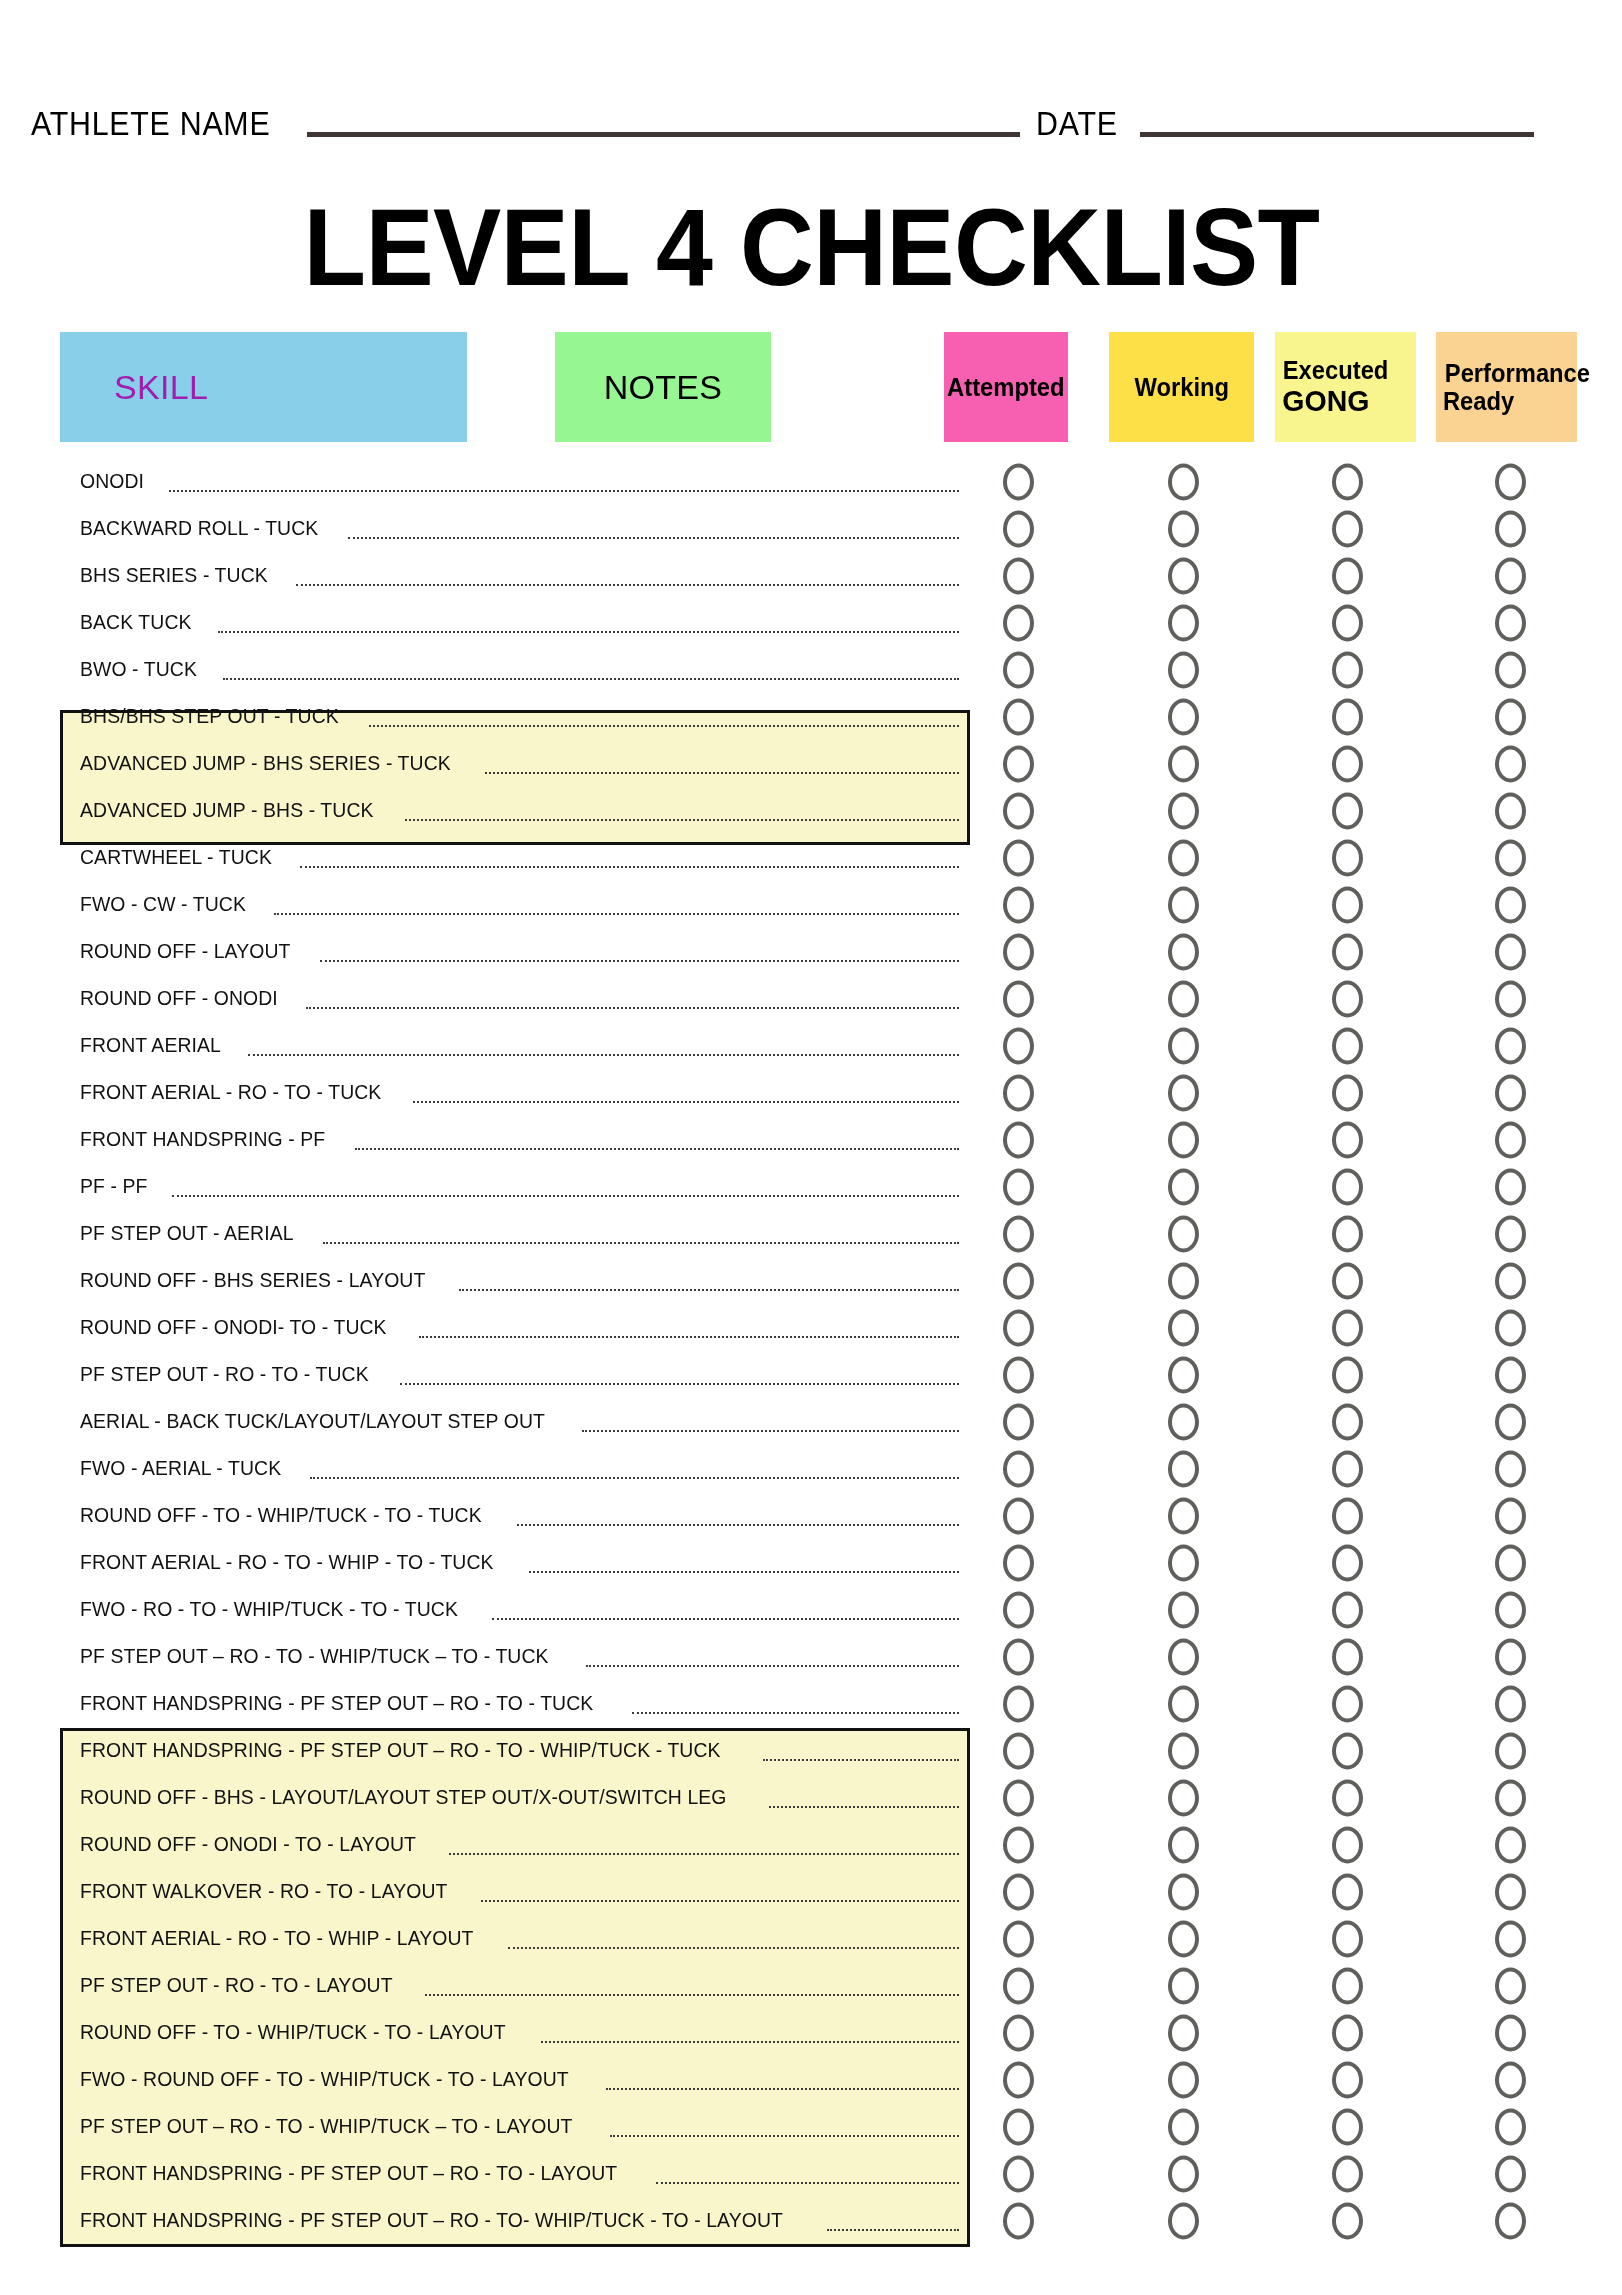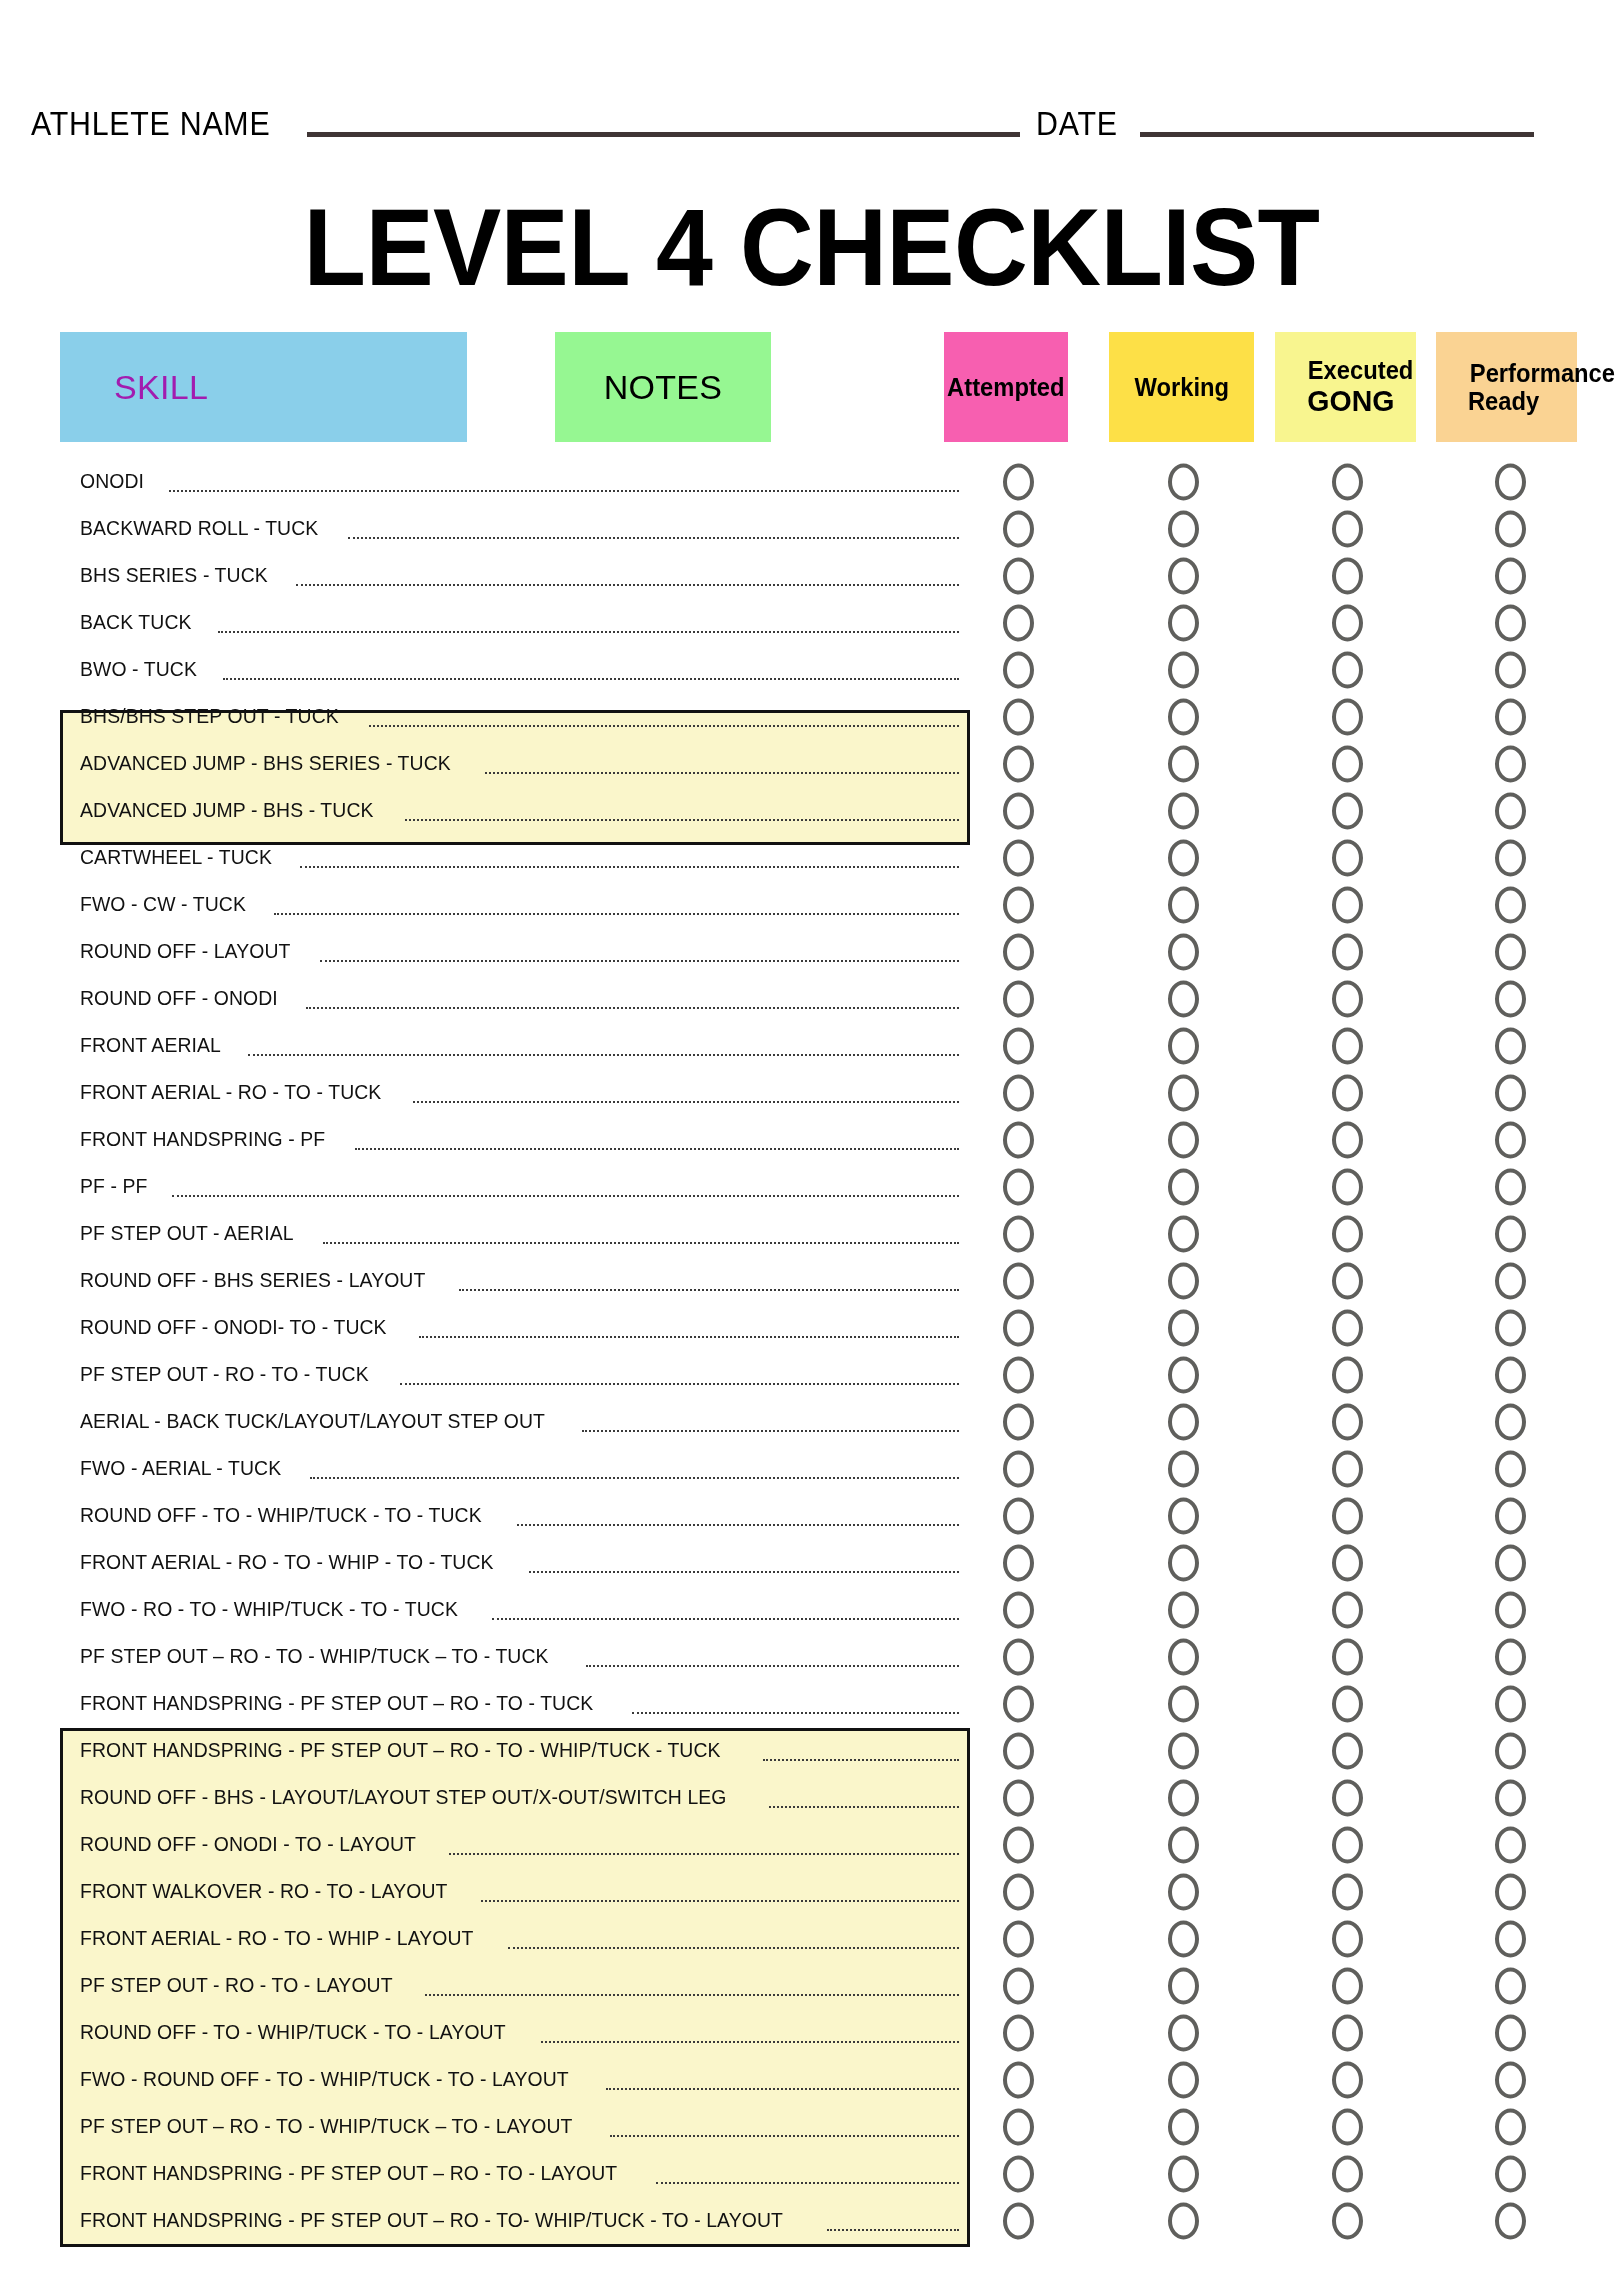--- a/index.html
+++ b/index.html
@@ -101,21 +101,21 @@
     text-align: center;
     padding: 0 6.5px;
   }
   .hdr-status .l1, .hdr-status .l2 {
     font-size: 25px;
     font-weight: 700;
     color: #000;
     line-height: 1.12;
     transform: scaleX(0.95);
   }
-  .hdr-status.two-line { align-items: flex-start; text-align: left; padding-left: 30px; }
+  .hdr-status.two-line { align-items: flex-start; text-align: left; padding-left: 5px; }
   .hdr-status.two-line .l2 { font-weight: 700; }
 
   .hdr-attempted   { left: 944px; width: 124px; background: #F75FB0; }
   .hdr-working     { left: 1109px; width: 145px; background: #D4A0E3; }
   .hdr-executed    { left: 1275px; width: 141px; background: #F8F58F; }
   .hdr-performance { left: 1436px; width: 141px; background: #FAD393; }
   .hdr-executed .l2 { font-size: 30px; }
 
   
   .rows {

